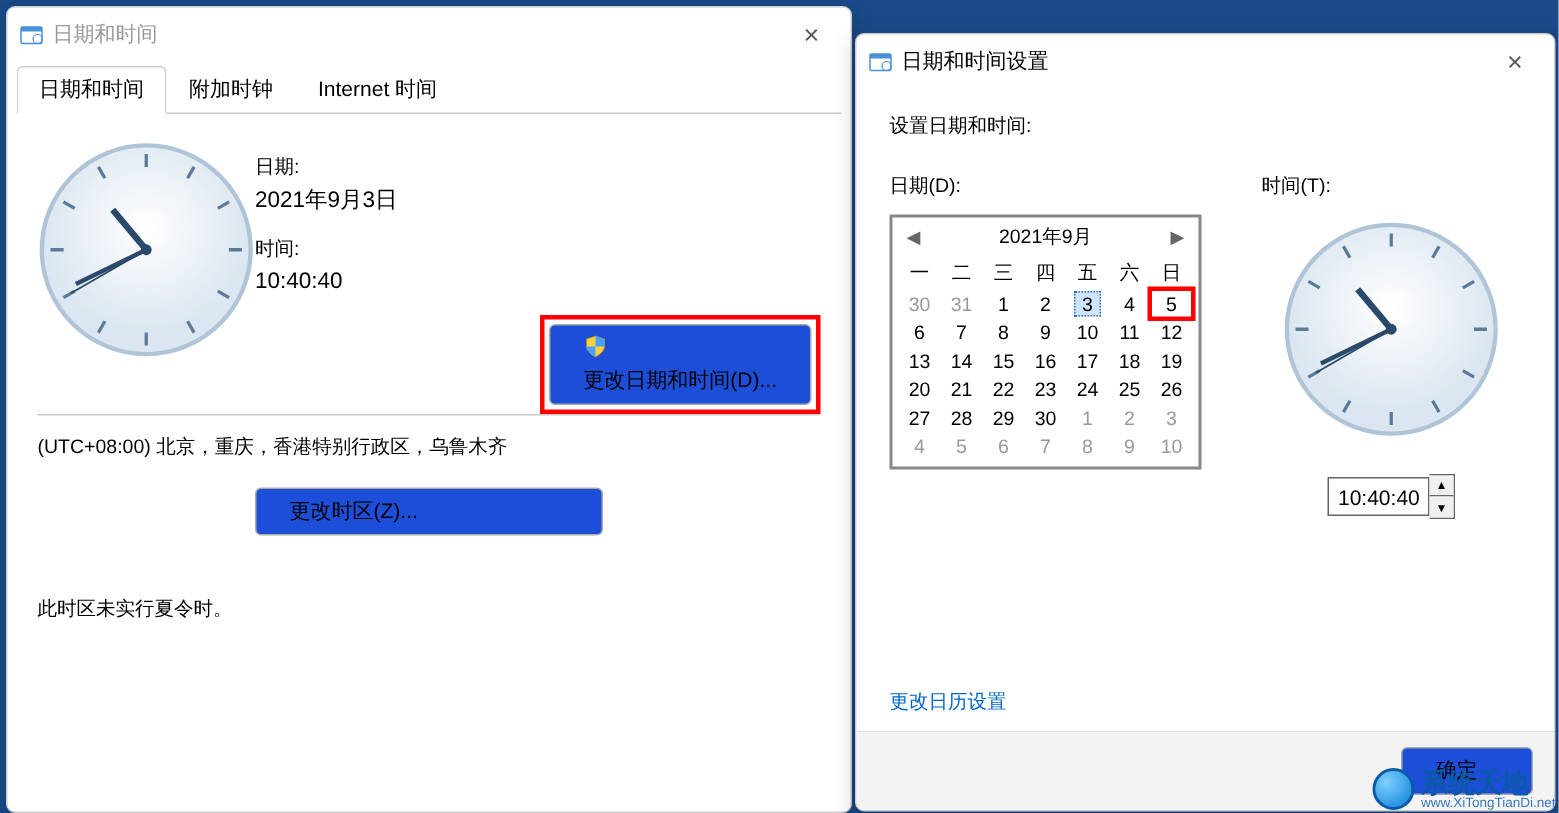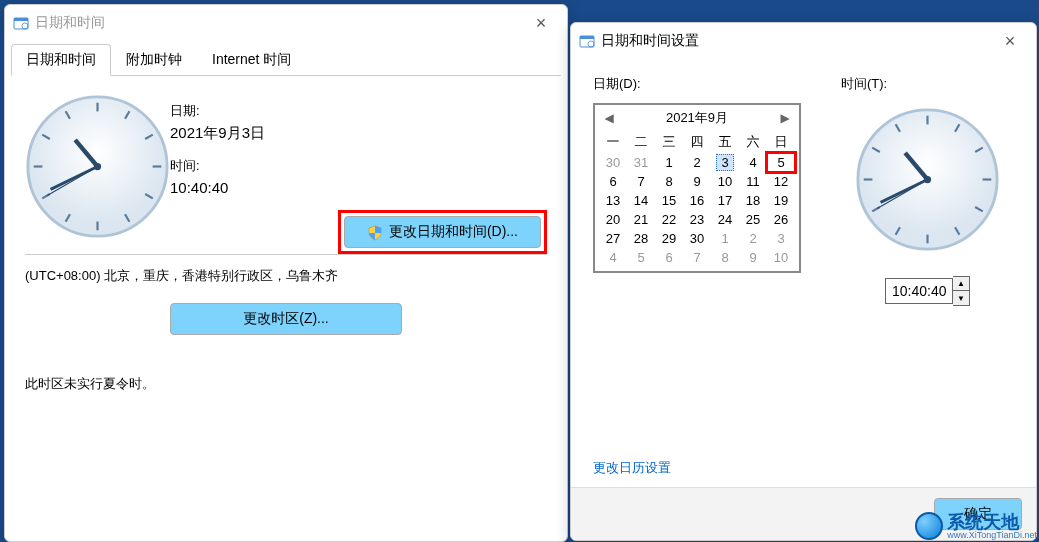--- a/index.html
+++ b/index.html
@@ -20,21 +20,21 @@
 .tab { padding:6px 14px; font-size:14px; cursor:pointer; position:relative; top:1px; border:1px solid transparent; }
 .tab.active { background:#fff; border:1px solid #ccc; border-bottom:1px solid #fff; border-radius:4px 4px 0 0; }
 
 .body1 { padding:18px 20px; }
 .row1 { display:flex; }
 .clockbox { width:145px; height:145px; position:relative; }
 .info { padding-top:4px; flex:1; }
 .info .lbl { margin-top:4px; }
 .info .val { margin:4px 0 14px; font-size:15px; }
 
-.btn { background:#7dd3fc; border:1px solid #aaa; border-radius:4px; padding:6px 22px; font-size:14px; cursor:pointer; display:inline-flex; align-items:flex-end; gap:6px; }
+.btn { background:#1d4ed8; border:1px solid #aaa; border-radius:4px; padding:6px 22px; font-size:14px; cursor:pointer; display:inline-flex; align-items:flex-start; gap:6px;flex-direction:column; }
 
 .red-frame { border:3px solid #ff0000; padding:3px; display:inline-block; }
 .shield { width:16px; height:16px; }
 
 .section-label { margin:28px 0 6px; }
 .hr { border:0; border-top:1px solid #ccc; margin:0 0 12px; }
 .tzval { margin-bottom:18px; }
 .btn-center { text-align:center; }
 .btn-wide { width:232px; justify-content:center; }
 .dst { margin-top:40px; }
@@ -172,20 +172,21 @@
           <rect x="1" y="3" width="14" height="11" rx="1" fill="none" stroke="#4a90d9"></rect>
           <rect x="1" y="3" width="14" height="3" fill="#4a90d9"></rect>
           <circle cx="12" cy="11" r="3" fill="none" stroke="#4a90d9" stroke-width="0.8"></circle>
         </svg>
     </span>
     <span class="ttext">日期和时间设置</span>
     <span class="spacer"></span>
     <span class="close">×</span>
   </div>
   <div class="body2">
+    <div class="setlbl">设置日期和时间:</div>
     <div class="dt-row">
       <div class="date-col">
         <div class="col-lbl">日期(D):</div>
         <div class="cal">
           <div class="cal-head">
             <span class="arrow">◀</span>
             <span class="month">2021年9月</span>
             <span class="arrow">▶</span>
           </div>
           <div class="cal-grid" id="cal-grid">

